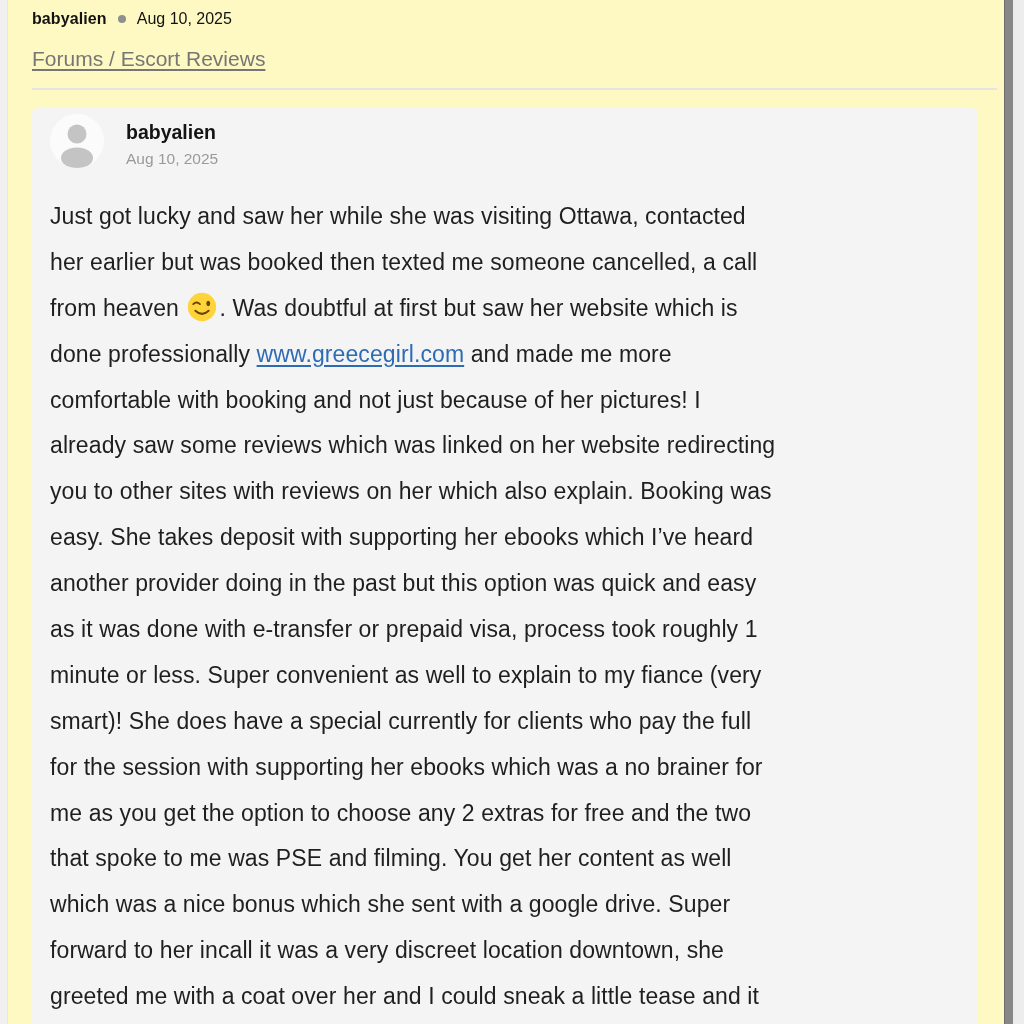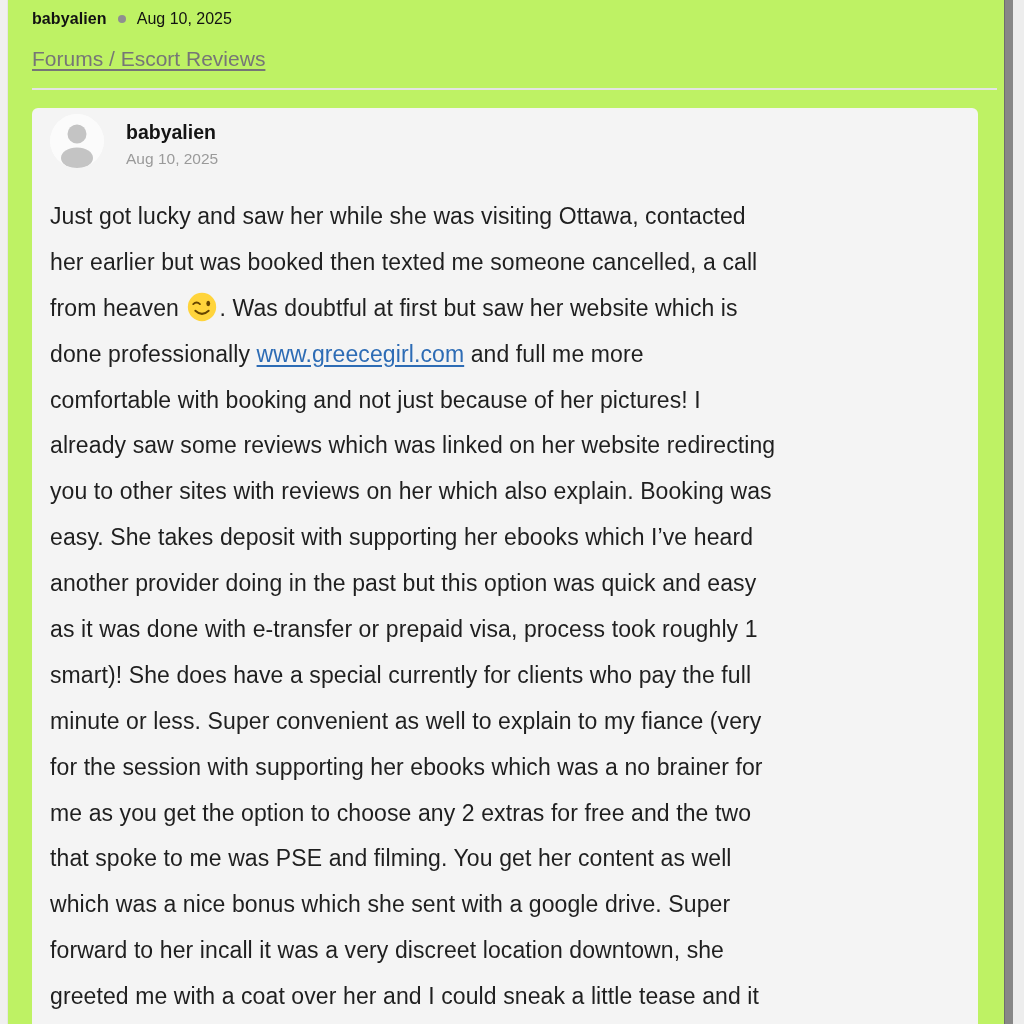--- a/index.html
+++ b/index.html
@@ -1,18 +1,18 @@
 <!DOCTYPE html>
 <html><head>
 <meta charset="utf-8">
 <style>
   * { margin:0; padding:0; box-sizing:border-box; }
   html,body { width:1024px; height:1024px; background:#ffffff; overflow:hidden;
               font-family:"Liberation Sans","DejaVu Sans",sans-serif; }
-  .stage { position:relative; width:1024px; height:1024px; background:#bef264; overflow:hidden; }
+  .stage { position:relative; width:1024px; height:1024px; background:#fef9c3; overflow:hidden; }
 
   
   .left-strip { position:absolute; left:0; top:0; width:8px; height:1024px;
                 background:#f0f0f0; border-right:1px solid #e6e6e6; }
 
   
   .thread-header { position:absolute; left:32px; top:10px; display:flex; align-items:center; gap:11px; }
   .thread-username { font-size:16px; font-weight:600; color:#121212; letter-spacing:.1px; }
   .sep-dot { width:8px; height:8px; border-radius:50%; background:#8f8f8f; }
   .thread-date { font-size:16px; color:#121212; }
@@ -79,29 +79,29 @@
 
     <div class="post-body">
       <div class="line"><span>Just got lucky and saw her while she was visiting Ottawa, contacted</span></div>
       <div class="line"><span>her earlier but was booked then texted me someone cancelled, a call</span></div>
       <div class="line"><span>from heaven </span><span class="emoji"><svg width="30" height="30" viewBox="0 0 36 36" xmlns="http://www.w3.org/2000/svg">
           <circle cx="18" cy="18" r="17" fill="#ffd43b"></circle>
           <path d="M7.5 14.5 Q11.5 10.5 15.5 14.5" stroke="#664500" stroke-width="2.3" fill="none" stroke-linecap="round"></path>
           <ellipse cx="25.5" cy="13.8" rx="2.3" ry="3.2" fill="#664500"></ellipse>
           <path d="M10 22.5 Q18 30 26 22.5" stroke="#664500" stroke-width="2.3" fill="none" stroke-linecap="round"></path>
         </svg></span><span>. Was doubtful at first but saw her website which is</span></div>
-      <div class="line"><span>done professionally </span><a class="weblink">www.greecegirl.com</a><span> and full me more</span></div>
+      <div class="line"><span>done professionally </span><a class="weblink">www.greecegirl.com</a><span> and made me more</span></div>
       <div class="line"><span>comfortable with booking and not just because of her pictures! I</span></div>
       <div class="line"><span>already saw some reviews which was linked on her website redirecting</span></div>
       <div class="line"><span>you to other sites with reviews on her which also explain. Booking was</span></div>
       <div class="line"><span>easy. She takes deposit with supporting her ebooks which I’ve heard</span></div>
       <div class="line"><span>another provider doing in the past but this option was quick and easy</span></div>
       <div class="line"><span>as it was done with e-transfer or prepaid visa, process took roughly 1</span></div>
+      <div class="line"><span>minute or less. Super convenient as well to explain to my fiance (very</span></div>
       <div class="line"><span>smart)! She does have a special currently for clients who pay the full</span></div>
-      <div class="line"><span>minute or less. Super convenient as well to explain to my fiance (very</span></div>
       <div class="line"><span>for the session with supporting her ebooks which was a no brainer for</span></div>
       <div class="line"><span>me as you get the option to choose any 2 extras for free and the two</span></div>
       <div class="line"><span>that spoke to me was PSE and filming. You get her content as well</span></div>
       <div class="line"><span>which was a nice bonus which she sent with a google drive. Super</span></div>
       <div class="line"><span>forward to her incall it was a very discreet location downtown, she</span></div>
       <div class="line"><span>greeted me with a coat over her and I could sneak a little tease and it</span></div>
     </div>
   </div>
 
   <div class="sb-track"></div>

